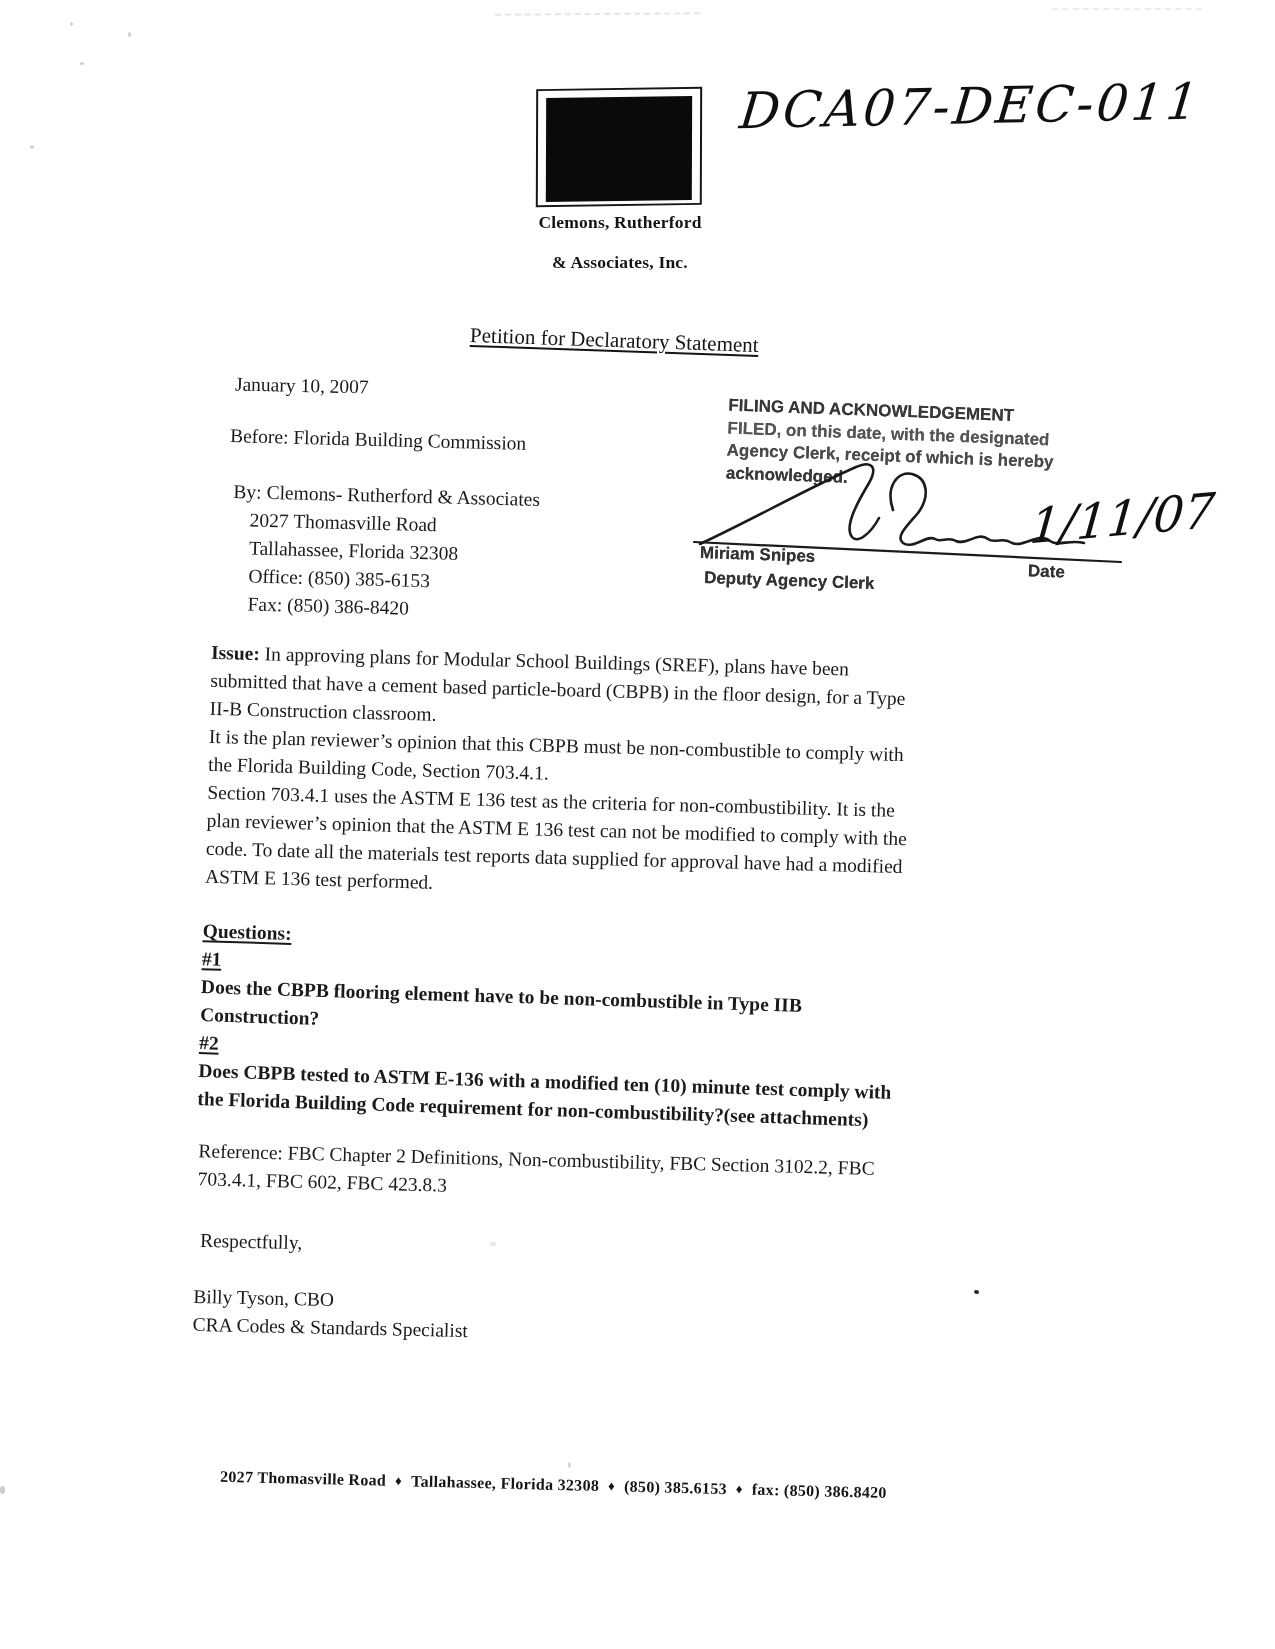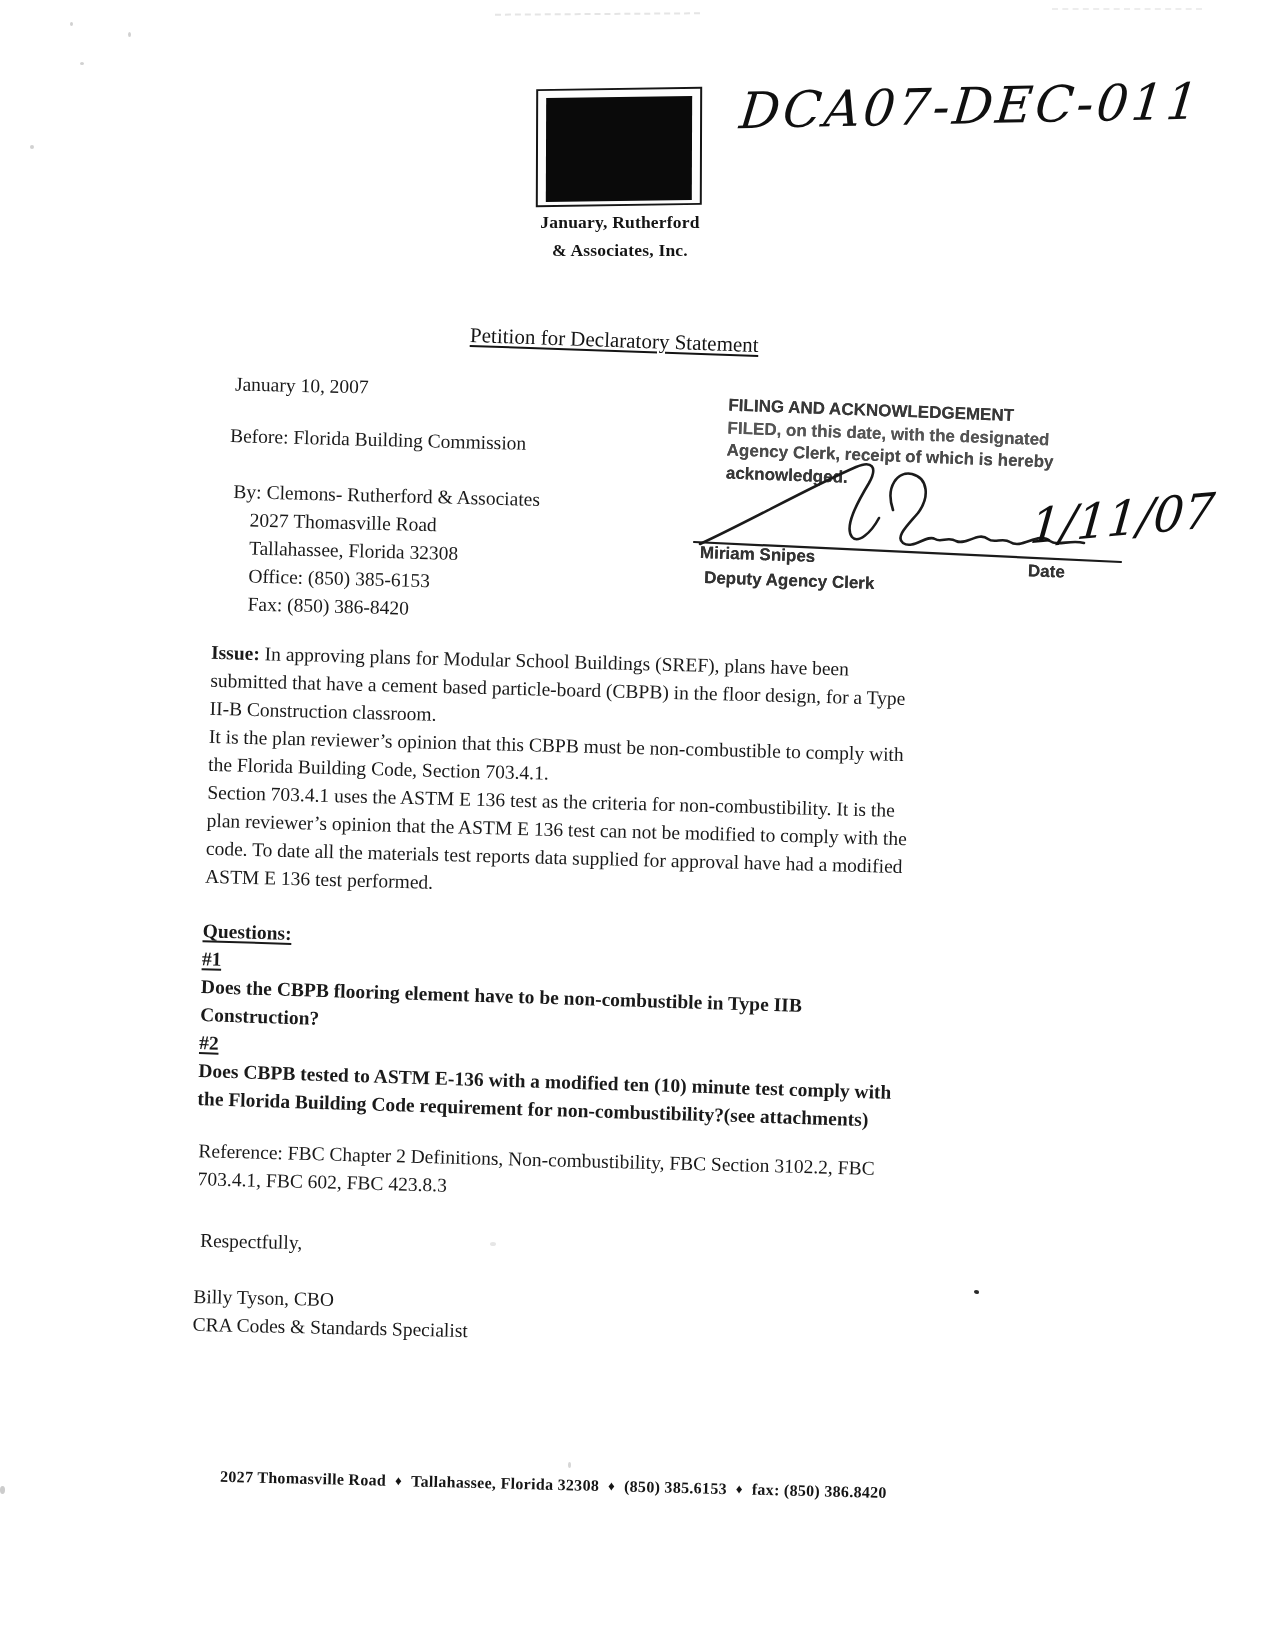--- a/index.html
+++ b/index.html
@@ -92,22 +92,22 @@
   <div class="abs speck faint" style="left:80px;top:62px;width:4px;height:3px;"></div>
   <div class="abs speck faint" style="left:30px;top:145px;width:4px;height:4px;"></div>
   <div class="abs speck" style="left:974px;top:1290px;width:5px;height:4px;background:#2a2a2a;border-radius:40% 60%;"></div>
   <div class="abs speck faint" style="left:490px;top:1242px;width:6px;height:4px;opacity:.25;"></div>
   <div class="abs speck faint" style="left:568px;top:1462px;width:3px;height:6px;opacity:.4;"></div>
   <div class="abs speck faint" style="left:0px;top:1486px;width:5px;height:8px;opacity:.5;"></div>
 
   <div class="abs logo-frame">
     <div class="logo-inner"></div>
   </div>
-  <div class="abs company-name" style="top:212px;">January, Rutherford</div>
-  <div class="abs company-name" style="top:240px;">&amp; Associates, Inc.</div>
+  <div class="abs company-name" style="top:212px;">Clemons, Rutherford</div>
+  <div class="abs company-name" style="top:252px;">&amp; Associates, Inc.</div>
 
   <div class="abs case-number">DCA07-DEC-011</div>
 
   <div class="abs doc-title">
     <span class="ul">Petition for Declaratory Statement</span>
   </div>
 
   <div class="abs body-text date-line">January 10, 2007</div>
   <div class="abs body-text before-line">Before: Florida Building Commission</div>
 

